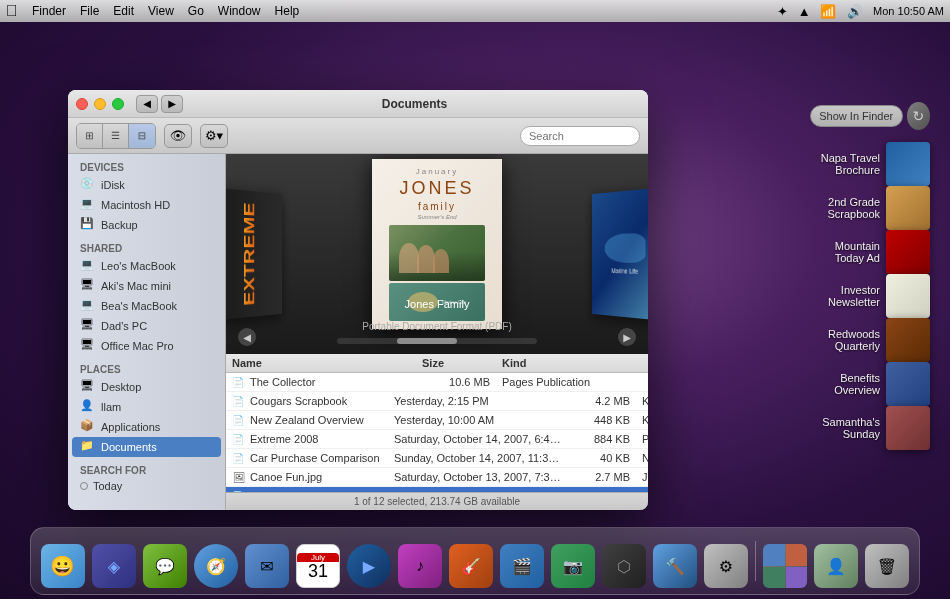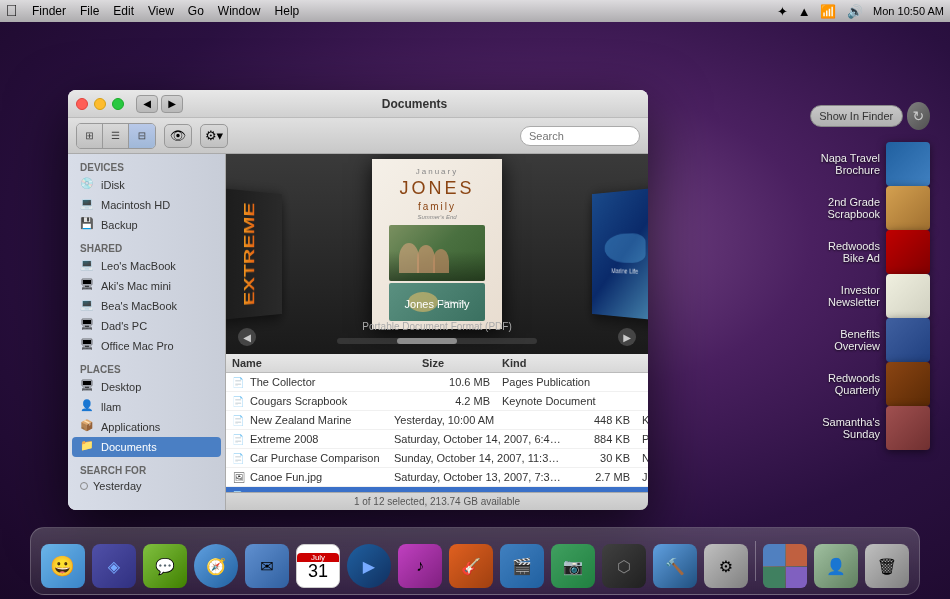--- a/index.html
+++ b/index.html
@@ -665,21 +665,21 @@
           <div class="sidebar-item active">
             <span class="sidebar-icon">📁</span>
             <span class="sidebar-label">Documents</span>
           </div>
         </div>
 
         <div class="sidebar-section">
           <div class="sidebar-header">SEARCH FOR</div>
           <div class="sidebar-item">
             <span style="width:8px;height:8px;border-radius:50%;border:1px solid #888;display:inline-block;flex-shrink:0;"></span>
-            <span class="sidebar-label">Yesterday</span>
+            <span class="sidebar-label">Today</span>
           </div>
 
         </div>
       </div>
 
       <div class="main-area">
 
         <div class="cover-flow">
           <div class="cf-items">
 
@@ -743,48 +743,49 @@
       <span>The Collector</span>
     </div>
     <div class="list-cell cell-size">10.6 MB</div>
     <div class="list-cell cell-kind">Pages Publication</div>
   </div>
               <div class="list-row">
     <div class="list-cell cell-name">
       <span class="file-icon">📄</span>
       <span>Cougars Scrapbook</span>
     </div>
+    <div class="list-cell cell-date">Yesterday, 2:15 PM</div>
     <div class="list-cell cell-size">4.2 MB</div>
     <div class="list-cell cell-kind">Keynote Document</div>
   </div>
               <div class="list-row">
     <div class="list-cell cell-name">
       <span class="file-icon">📄</span>
-      <span>New Zealand Marine</span>
+      <span>New Zealand Overview</span>
     </div>
     <div class="list-cell cell-date">Yesterday, 10:00 AM</div>
     <div class="list-cell cell-size">448 KB</div>
     <div class="list-cell cell-kind">Keynote Document</div>
   </div>
               <div class="list-row">
     <div class="list-cell cell-name">
       <span class="file-icon">📄</span>
       <span>Extreme 2008</span>
     </div>
     <div class="list-cell cell-date">Saturday, October 14, 2007, 6:48 PM</div>
     <div class="list-cell cell-size">884 KB</div>
     <div class="list-cell cell-kind">Portable Document Format (PDF)</div>
   </div>
               <div class="list-row">
     <div class="list-cell cell-name">
       <span class="file-icon">📄</span>
       <span>Car Purchase Comparison</span>
     </div>
     <div class="list-cell cell-date">Sunday, October 14, 2007, 11:38 AM</div>
-    <div class="list-cell cell-size">30 KB</div>
+    <div class="list-cell cell-size">40 KB</div>
     <div class="list-cell cell-kind">Numbers Document</div>
   </div>
               <div class="list-row">
     <div class="list-cell cell-name">
       <span class="file-icon">🖼</span>
       <span>Canoe Fun.jpg</span>
     </div>
     <div class="list-cell cell-date">Saturday, October 13, 2007, 7:36 PM</div>
     <div class="list-cell cell-size">2.7 MB</div>
     <div class="list-cell cell-kind">JPEG image</div>
@@ -822,41 +823,41 @@
       <div style="width:100%;height:100%;background:linear-gradient(135deg,#2060a0,#4080c0);"></div>
     </div>
   </div>
         <div class="stack-item">
     <span class="stack-label">2nd Grade Scrapbook</span>
     <div class="stack-thumb">
       <div style="width:100%;height:100%;background:linear-gradient(135deg,#d4a050,#a07030);"></div>
     </div>
   </div>
         <div class="stack-item">
-    <span class="stack-label">Redwoods Bike Ad</span>
+    <span class="stack-label">Mountain Today Ad</span>
     <div class="stack-thumb">
       <div style="width:100%;height:100%;background:linear-gradient(135deg,#c00000,#800000);"></div>
     </div>
   </div>
         <div class="stack-item">
     <span class="stack-label">Investor Newsletter</span>
     <div class="stack-thumb">
       <div style="width:100%;height:100%;background:linear-gradient(135deg,#f0f0e0,#d0d0c0);"></div>
     </div>
   </div>
         <div class="stack-item">
+    <span class="stack-label">Redwoods Quarterly</span>
+    <div class="stack-thumb">
+      <div style="width:100%;height:100%;background:linear-gradient(135deg,#8B4513,#5a2a05);"></div>
+    </div>
+  </div>
+        <div class="stack-item">
     <span class="stack-label">Benefits Overview</span>
     <div class="stack-thumb">
       <div style="width:100%;height:100%;background:linear-gradient(135deg,#4060a0,#204080);"></div>
-    </div>
-  </div>
-        <div class="stack-item">
-    <span class="stack-label">Redwoods Quarterly</span>
-    <div class="stack-thumb">
-      <div style="width:100%;height:100%;background:linear-gradient(135deg,#8B4513,#5a2a05);"></div>
     </div>
   </div>
         <div class="stack-item">
     <span class="stack-label">Samantha's Sunday</span>
     <div class="stack-thumb">
       <div style="width:100%;height:100%;background:linear-gradient(135deg,#a05050,#703030);"></div>
     </div>
   </div>
       </div>
   </div>

